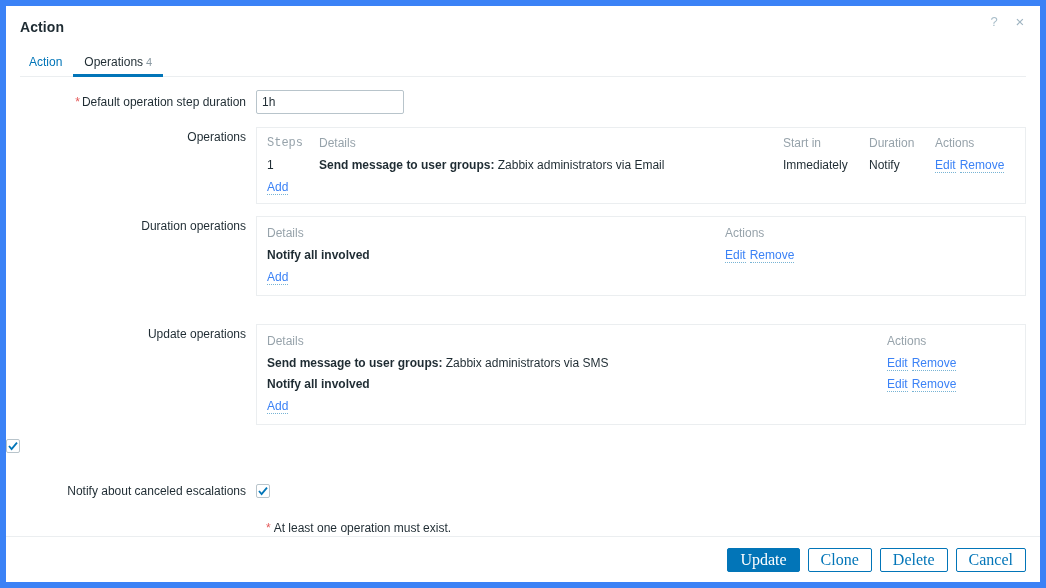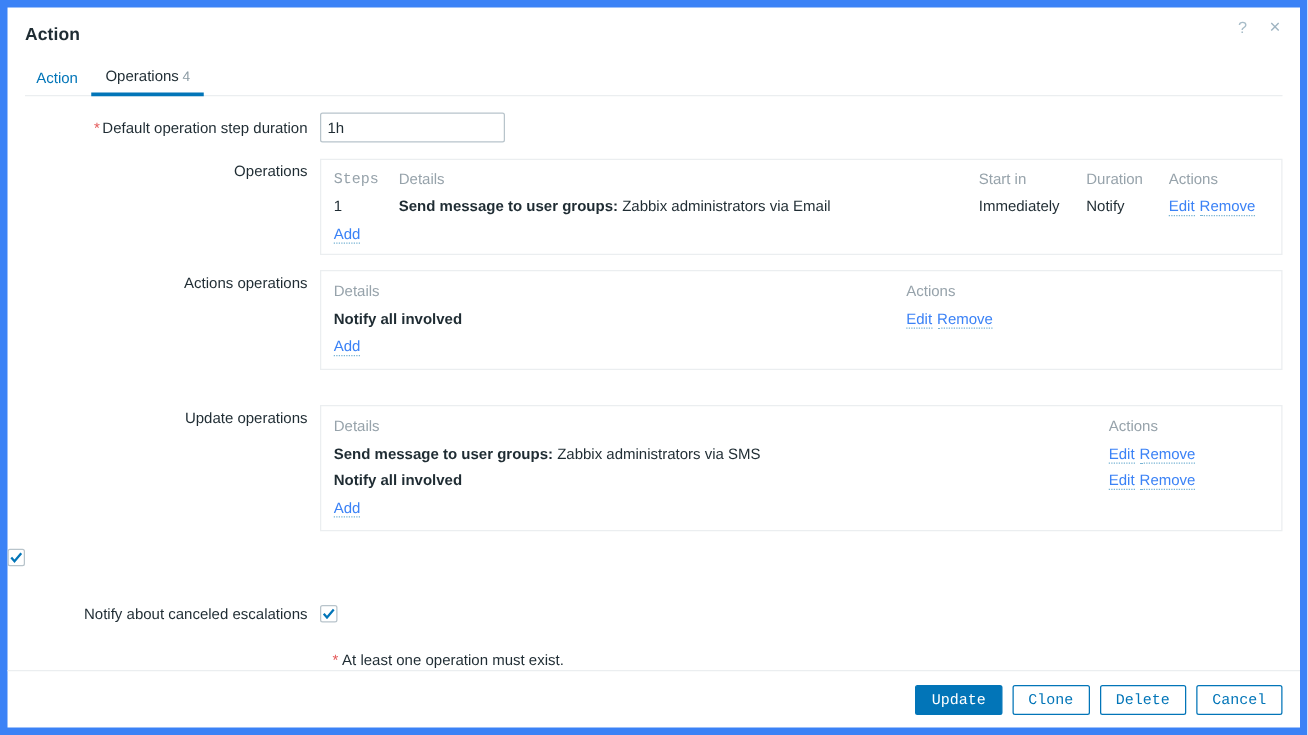--- a/index.html
+++ b/index.html
@@ -272,22 +272,22 @@
     justify-content: flex-end;
     padding-right: 14px;
     gap: 8px;
   }
   .btn {
     height: 24px;
     min-width: 58px;
     padding: 0 12px;
     box-sizing: border-box;
     border-radius: 2px;
-    font-family: Liberation Mono, monospace;
-    font-size: 12px;
+    font-family: Liberation Serif, serif;
+    font-size: 16px;
     line-height: 22px;
     text-align: center;
     cursor: pointer;
     user-select: none;
     border: 1px solid #0275b8;
     background: #ffffff;
     color: #0275b8;
   }
   .btn.primary {
     background: #0275b8;
@@ -355,21 +355,21 @@
                 </td>
               </tr>
             </tbody>
           </table>
           <span class="link link-add">Add</span>
         </div>
       </div>
     </div>
 
     <div class="form-row" style="margin-top:12px;">
-      <div class="form-label" style="line-height:20px;">Actions operations</div>
+      <div class="form-label" style="line-height:20px;">Duration operations</div>
       <div class="form-field">
         <div class="op-box" style="padding-top:7px;padding-bottom:10px;">
           <table class="op-table">
             <thead>
               <tr>
                 <th class="rcol-details">Details</th>
                 <th class="rcol-actions">Actions</th>
               </tr>
             </thead>
             <tbody>

